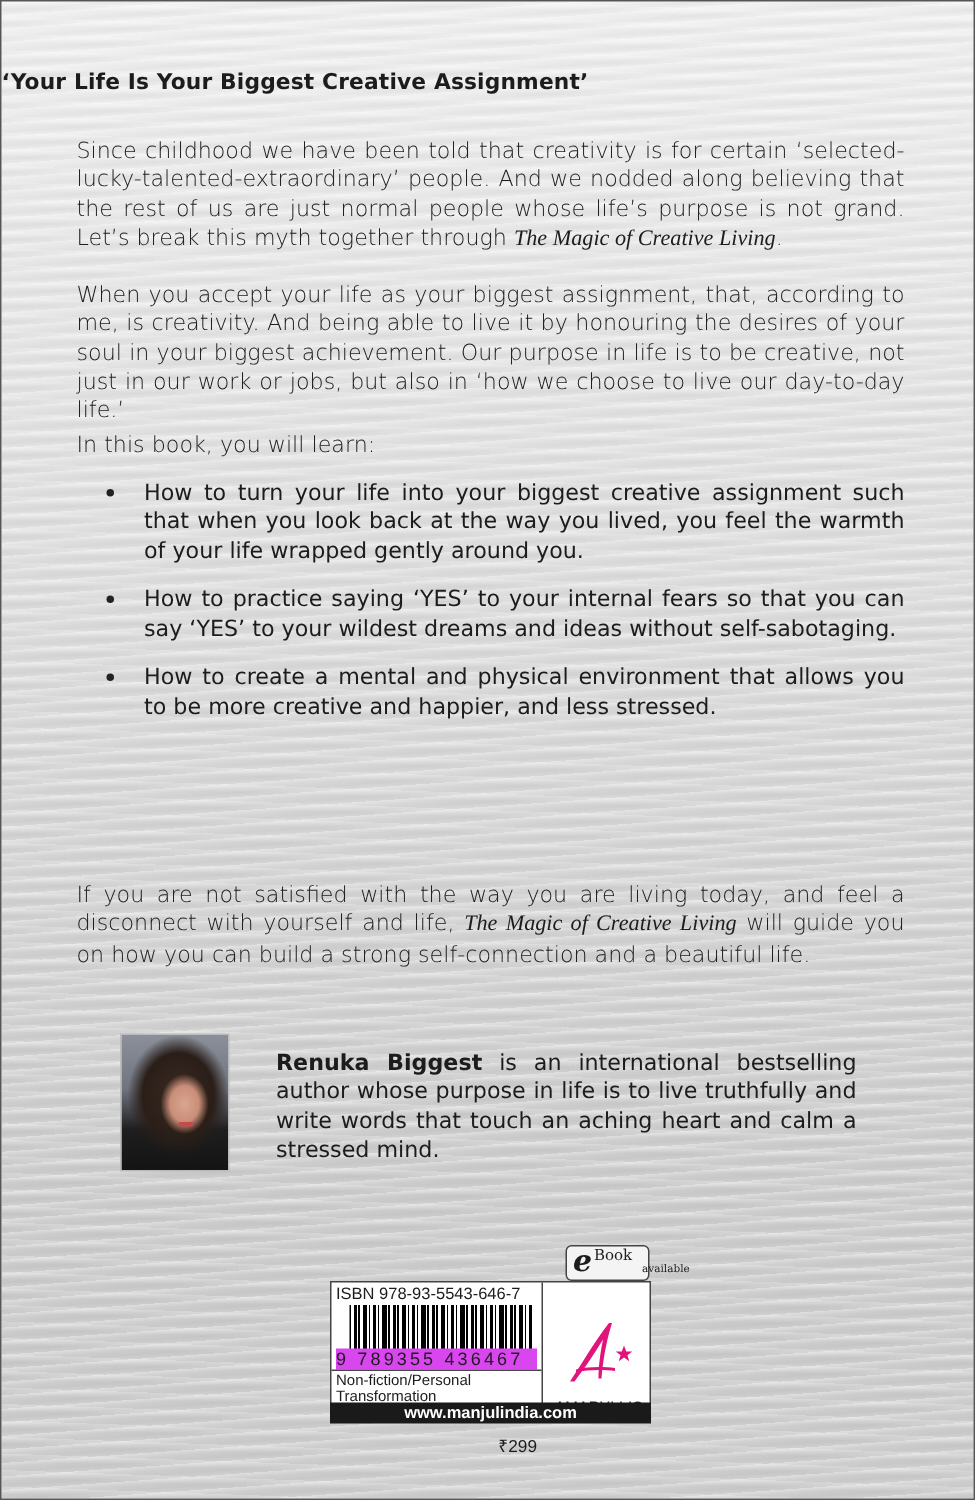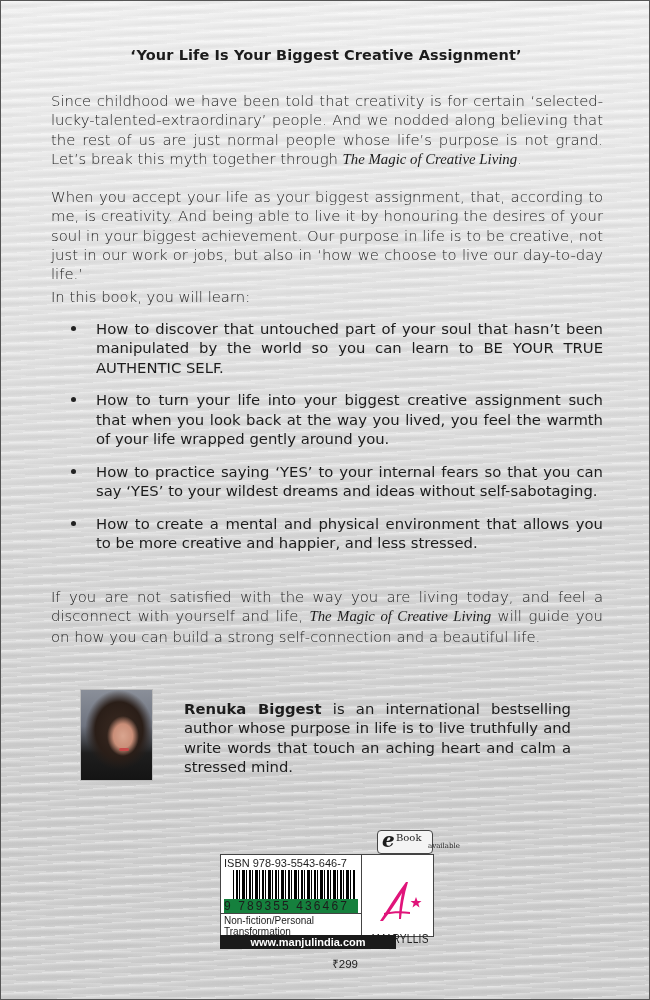--- a/index.html
+++ b/index.html
@@ -13,21 +13,20 @@
       width: 648px; height: 998px;
       border: 1px solid #555;
       background:
         repeating-linear-gradient(176deg, rgba(255,255,255,0.35) 0px, rgba(255,255,255,0.0) 3px, rgba(0,0,0,0.03) 6px, rgba(255,255,255,0.0) 9px),
         repeating-linear-gradient(182deg, rgba(255,255,255,0.25) 0px, rgba(0,0,0,0.025) 5px, rgba(255,255,255,0.0) 11px),
         linear-gradient(180deg, #f1f1f1 0%, #e6e6e6 25%, #d8d8d8 55%, #cfcfcf 80%, #d0d0d0 100%);
       overflow: hidden;
     }
     .title {
       position: absolute; top: 46px; left: 0; width: 650px;
-      text-align: center;
       font-size: 14.5px; font-weight: 600; letter-spacing: 0.1px;
     }
     .para {
       position: absolute; left: 50px; width: 552px;
       font-size: 14.8px; line-height: 19.3px;
       text-align: justify;
       font-weight: 300;
     }
     .para i { font-style: italic; font-family: Liberation Serif, serif; }
     .p1 { top: 90px; }
@@ -87,54 +86,53 @@
     }
     .box .left { position: absolute; left: 0; top: 0; width: 140px; height: 81px; border-right: 1px solid #444; }
     .isbn { position: absolute; left: 3px; top: 2px; font-family: "Liberation Sans", sans-serif; font-size: 11px; }
     .barcode {
       position: absolute; left: 12px; top: 15px; width: 123px; height: 33px;
       background: repeating-linear-gradient(90deg,
         #000 0px, #000 1px, #fff 1px, #fff 3px, #000 3px, #000 5px, #fff 5px, #fff 6px,
         #000 6px, #000 7px, #fff 7px, #fff 9px, #000 9px, #000 12px, #fff 12px, #fff 13px);
     }
     .barcode-digits {
-      position: absolute; left: 3px; top: 44px; width: 134px; background: #15803d;
+      position: absolute; left: 3px; top: 44px; width: 134px; background: #d946ef;
       font-family: "Liberation Sans", sans-serif; font-size: 12px; letter-spacing: 2.1px;
     }
     .genre-row { position: absolute; left: 0; top: 58px; width: 140px; height: 23px; border-top: 1px solid #444; }
     .genre { position: absolute; left: 3px; top: 1px; font-family: "Liberation Sans", sans-serif; font-size: 10px; line-height: 11px; }
     .price { position: absolute; right: 3px; top: 5px; font-family: "Liberation Sans", sans-serif; font-size: 11.5px; margin-top: 37px; }
     .logo-area { position: absolute; left: 141px; top: 0; width: 71px; height: 81px; margin-top: 18px; }
     .logo-mark { position: absolute; left: 12px; top: 6px; width: 50px; height: 46px; }
     .logo-text {
       position: absolute; left: 0; top: 58px; width: 71px; text-align: center;
       font-family: "Liberation Sans", sans-serif; font-size: 13px; letter-spacing: 0.3px;
       transform: scaleX(0.78); color: #222;
     }
     .url-bar {
-      position: absolute; left: 219px; top: 934px; width: 176px; height: 14px;
+      position: absolute; left: 219px; top: 934px; width: 214px; height: 14px;
       background: #1a1a1a; color: #fff; text-align: center;
       font-family: "Liberation Sans", sans-serif; font-size: 11px; font-weight: 700; line-height: 14px;
     }
   </style>
 </head>
 <body>
 
 <div class="cover">
 
   <div class="title">‘Your Life Is Your Biggest Creative Assignment’</div>
 
   <div class="para p1"><span>Since childhood we have been told that creativity is for certain ‘selected-lucky-talented-extraordinary’ people. And we nodded along believing that the rest of us are just normal people whose life’s purpose is not grand. Let’s break this myth together through </span><i>The Magic of Creative Living</i><span>.</span></div>
 
   <div class="para p2">When you accept your life as your biggest assignment, that, according to me, is creativity. And being able to live it by honouring the desires of your soul in your biggest achievement. Our purpose in life is to be creative, not just in our work or jobs, but also in ‘how we choose to live our day-to-day life.’</div>
 
   <div class="para p3">In this book, you will learn:</div>
 
   <ul class="bullets">
-    <li><span class="dot"></span><span>How to discover that untouched part of your soul that hasn’t been manipulated by the world so you can learn to BE YOUR TRUE AUTHENTIC SELF.</span></li>
     <li><span class="dot"></span><span>How to turn your life into your biggest creative assignment such that when you look back at the way you lived, you feel the warmth of your life wrapped gently around you.</span></li>
     <li><span class="dot"></span><span>How to practice saying ‘YES’ to your internal fears so that you can say ‘YES’ to your wildest dreams and ideas without self-sabotaging.</span></li>
     <li><span class="dot"></span><span>How to create a mental and physical environment that allows you to be more creative and happier, and less stressed.</span></li>
   </ul>
 
   <div class="para p4"><span>If you are not satisfied with the way you are living today, and feel a disconnect with yourself and life, </span><i>The Magic of Creative Living</i><span> will guide you on how you can build a strong self-connection and a beautiful life.</span></div>
 
   <div class="author-photo">
     <span class="lips"></span>
   </div>

